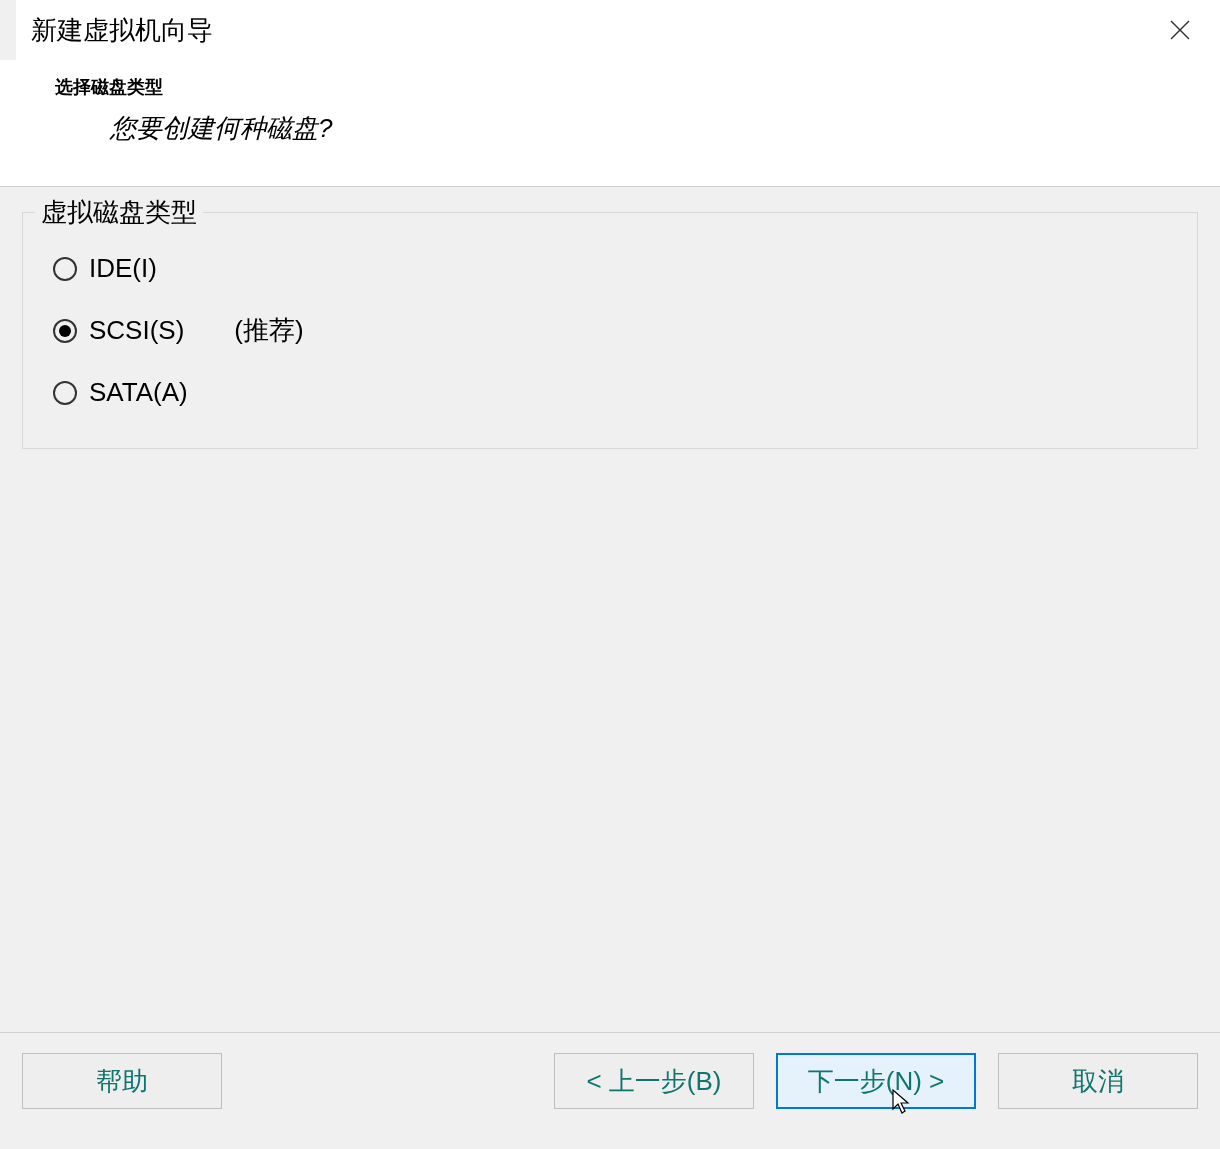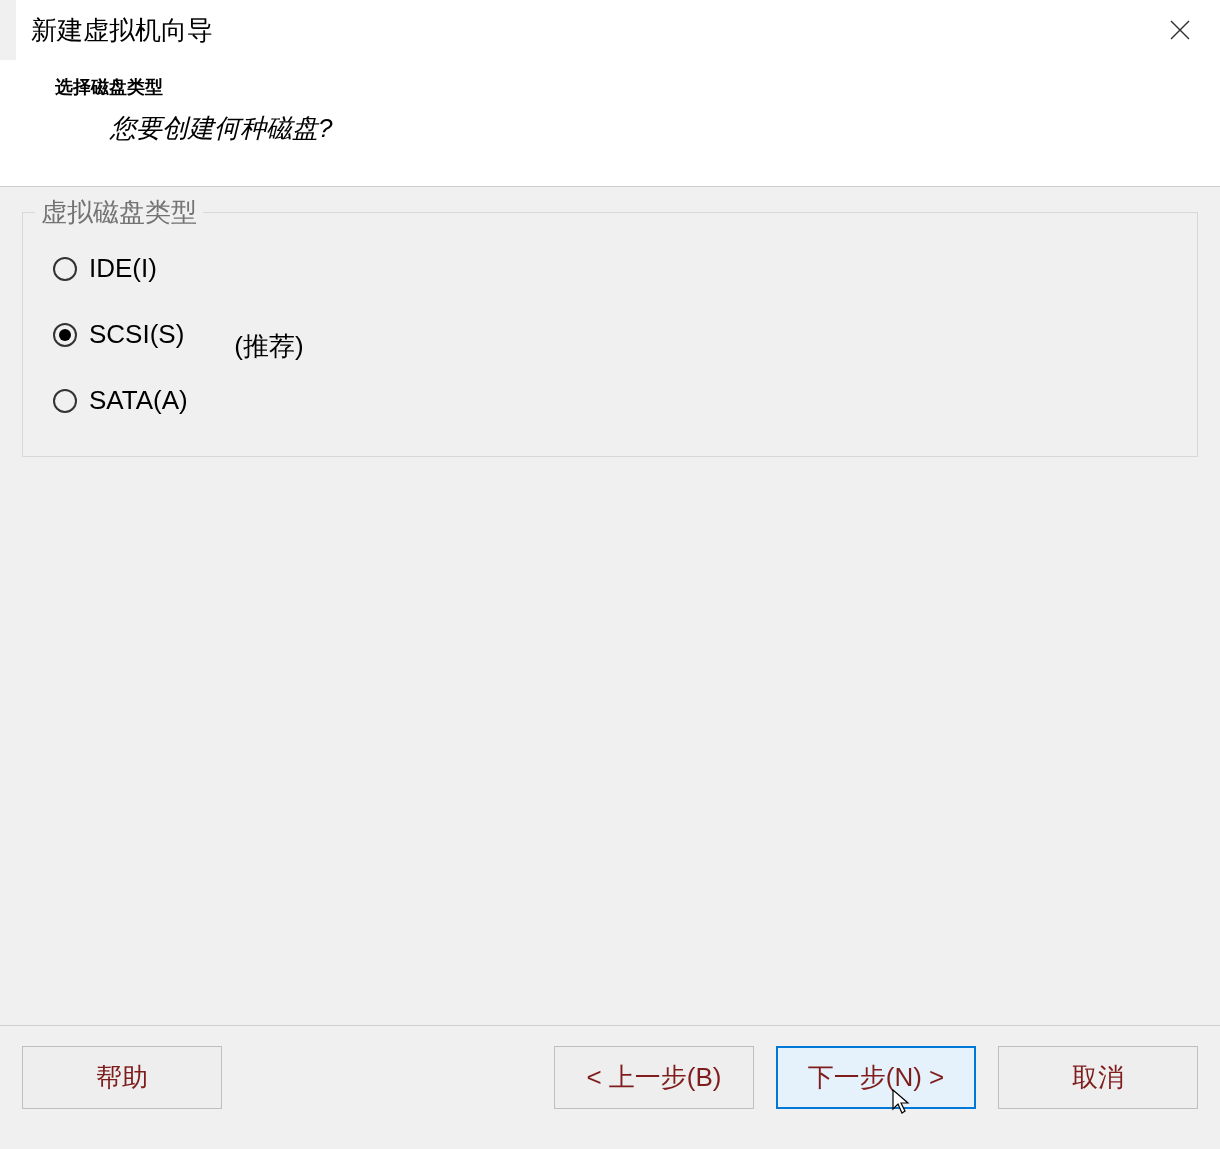--- a/index.html
+++ b/index.html
@@ -65,26 +65,26 @@
       position: relative;
       padding: 30px 30px 40px 30px;
     }
     .legend {
       position: absolute;
       top: -18px;
       left: 12px;
       background: #f0f0f0;
       padding: 0 6px;
       font-size: 26px;
-      color: #737373;
+      color: #000000;
     }
     .radio-group {
       display: flex;
       flex-direction: column;
-      gap: 21px;
+      gap: 29px;
       padding-top: 10px;
     }
     .radio-row {
       display: flex;
       align-items: center;
       gap: 12px;
       cursor: pointer;
     }
     .radio-circle {
       width: 24px;
@@ -103,40 +103,39 @@
       border-radius: 50%;
     }
     .radio-label {
       font-size: 26px;
       color: #000;
     }
     .radio-note {
       font-size: 26px;
       color: #000;
       margin-left: 38px;
-      margin-top: 24px;
     }
     .button-bar {
       position: absolute;
       bottom: 40px;
       left: 0;
       right: 0;
       border-top: 1px solid #d0d0d0;
       padding: 20px 22px 0 22px;
       display: flex;
       align-items: center;
       background: #f0f0f0;
     }
     .btn {
-      height: 63px;
+      height: 56px;
       min-width: 200px;
       background: #eeeeee;
       border: 1px solid #bfbfbf;
       font-size: 26px;
-      color: #7f1d1d;
+      color: #0f766e;
       cursor: pointer;
       display: flex;
       align-items: center;
       justify-content: center;
       font-family: inherit;
     }
     .btn-help {
       min-width: 200px;
     }
     .spacer {

